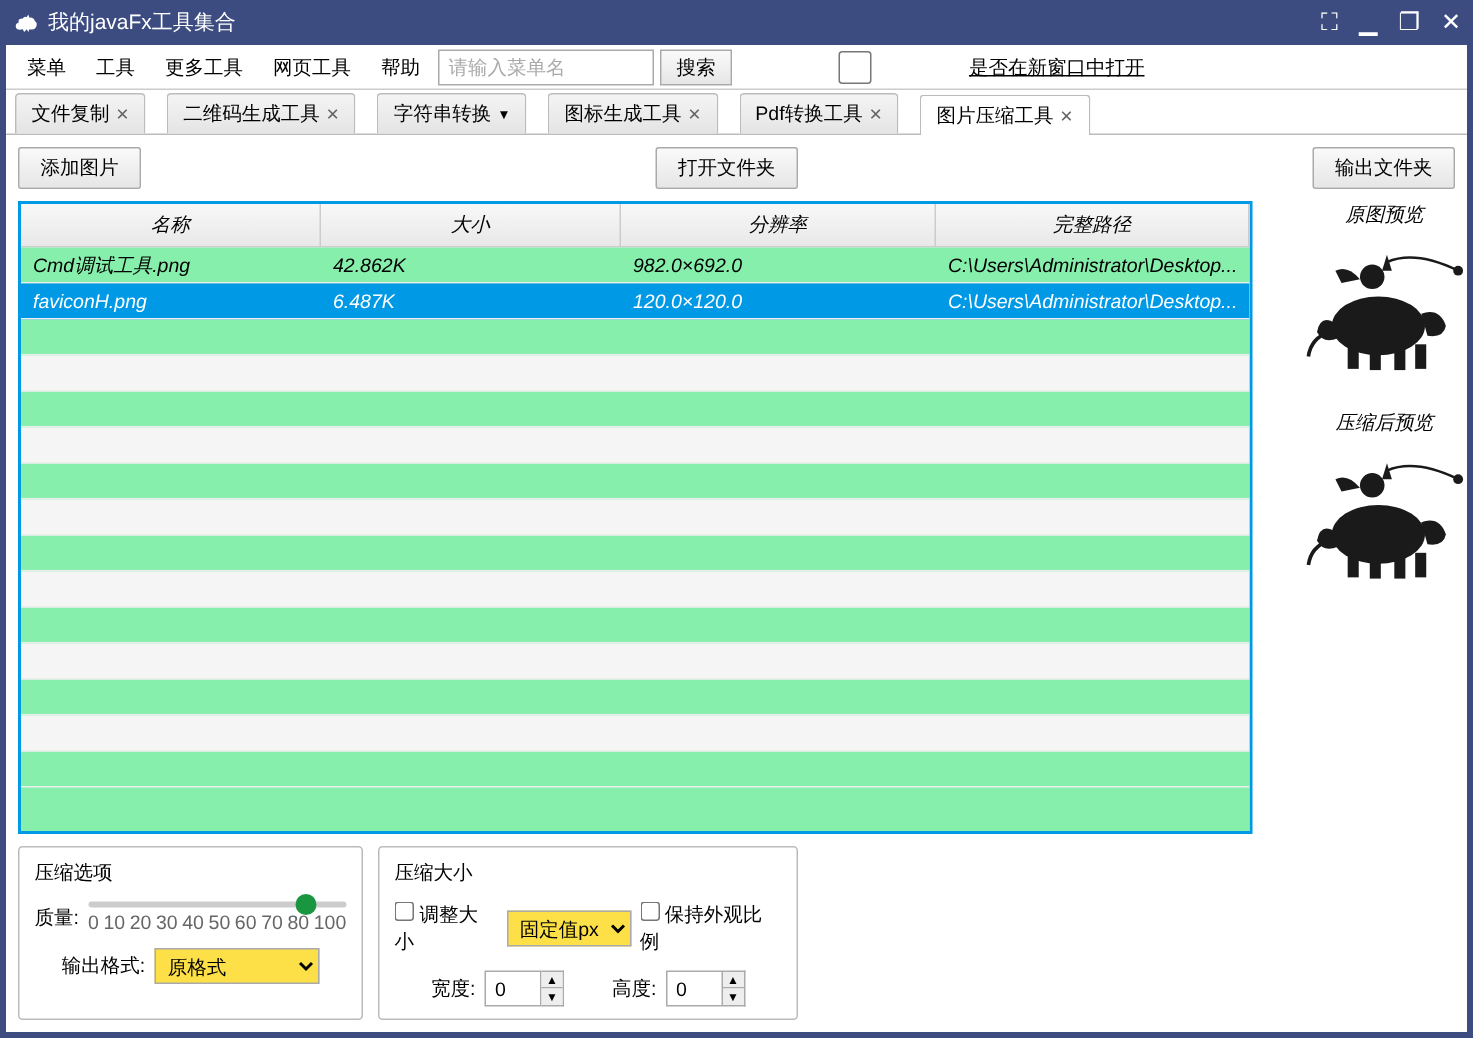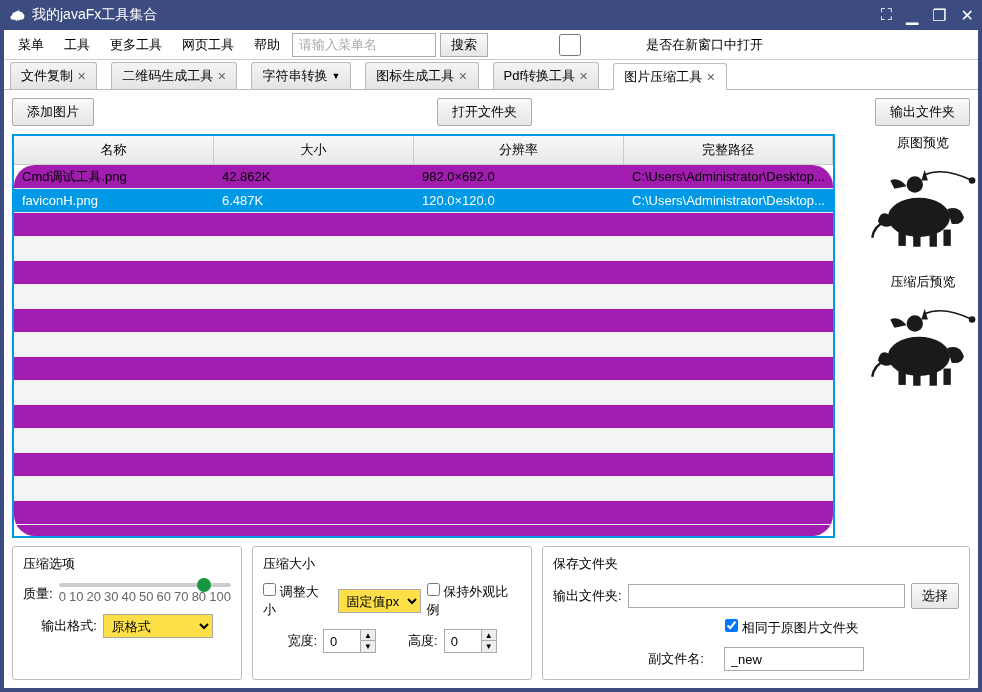--- a/index.html
+++ b/index.html
@@ -7,32 +7,32 @@
 .titlebar { height: 30px; background: #3c4c80; color: #fff; display: flex; align-items: center; padding: 0 8px; }
 .titlebar .app-icon { width: 18px; height: 18px; margin-right: 6px; }
 .titlebar .title { flex: 1; font-size: 14px; }
 .titlebar .win-controls { display: flex; gap: 14px; align-items: center; }
 .titlebar .win-controls span { cursor: pointer; font-size: 16px; }
 .content { background: #fff; margin: 0 4px 4px 4px; height: 658px; display: flex; flex-direction: column; }
 .menubar { height: 30px; display: flex; align-items: center; padding: 0 6px; border-bottom: 1px solid #ccc; gap: 4px; }
 .menubar .menu-item { padding: 4px 8px; cursor: pointer; }
 .menubar input { height: 22px; width: 144px; border: 1px solid #aaa; padding: 0 6px; background: #fff; }
 .menubar .search-btn { height: 24px; padding: 0 10px; border: 1px solid #aaa; background: linear-gradient(#fafafa,#e6e6e6); cursor: pointer; }
-.menubar label { display: flex; align-items: center; gap: 4px; margin-left: 6px; }
+.menubar label { display: flex; align-items: center; gap: 4px; margin-left: 6px; text-decoration: underline; }
 .tabbar { height: 30px; display: flex; align-items: flex-end; padding: 0 6px; gap: 14px; border-bottom: 1px solid #bbb; }
 .tab { padding: 4px 10px; border: 1px solid #bbb; border-bottom: none; background: linear-gradient(#f4f4f4,#e4e4e4); cursor: pointer; border-radius: 3px 3px 0 0; display: flex; align-items: center; gap: 4px; }
 .tab.active { background: #fff; position: relative; top: 1px; }
 .tab .close { color: #666; font-size: 11px; }
 .toolbar { display: flex; justify-content: space-between; gap: 8px; padding: 8px; }
 .toolbar button { padding: 4px 14px; border: 1px solid #aaa; background: linear-gradient(#fafafa,#e6e6e6); cursor: pointer; border-radius: 2px; }
-.main-area { display: flex; flex: 1; padding: 0 8px 8px 8px; gap: 28px; min-height: 0; }
+.main-area { display: flex; flex: 1; padding: 0 8px 8px 8px; gap: 28px; min-height: 0; font-style: italic; }
 .table-wrap { flex: 1; border: 2px solid #0099e5; display: flex; flex-direction: column; min-height: 0; }
 .thead { display: flex; background: linear-gradient(#f8f8f8,#e8e8e8); border-bottom: 1px solid #ccc; }
 .thead div { padding: 5px 8px; border-right: 1px solid #ccc; text-align: center; font-weight: normal; }
-.tbody { flex: 1; overflow-y: auto; background: #a21caf; border-radius: 21px; }
+.tbody { flex: 1; overflow-y: auto; background: #86efac; }
 .trow { display: flex; border-bottom: 1px solid #eee; height: 24px; align-items: center; }
 .trow:nth-child(even) { background: #f5f5f5; }
 .trow.selected { background: #0099e5; color: #fff; }
 .trow div { padding: 3px 8px; overflow: hidden; text-overflow: ellipsis; white-space: nowrap; }
 .col-name { width: 200px; }
 .col-size { width: 200px; }
 .col-res { width: 210px; }
 .col-path { flex: 1; }
 .side { width: 130px; display: flex; flex-direction: column; gap: 20px; }
 .preview-block { text-align: center; }
@@ -319,29 +319,14 @@
         <div class="spinner">
             <input type="text" value="0" style="">
             <div class="arrows">
               <span>▲</span>
               <span>▼</span>
             </div>
           </div>
       </div>
     </div>
 
-    <div class="panel panel3">
-      <div class="panel-title">保存文件夹</div>
-      <div class="row">
-        <span>输出文件夹:</span>
-        <input type="text" style="flex: 1 1 0%;">
-        <button class="btn-small">选择</button>
-      </div>
-      <div class="row">
-        <label style="margin-left:72px"><input type="checkbox" checked="" style=""> <span>相同于原图片文件夹</span></label>
-      </div>
-      <div class="row">
-        <span>副文件名:</span>
-        <input type="text" style="width: 140px; margin-left: 14px;" value="_new">
-      </div>
-    </div>
   </div>
 </div>
 
 </body></html>

